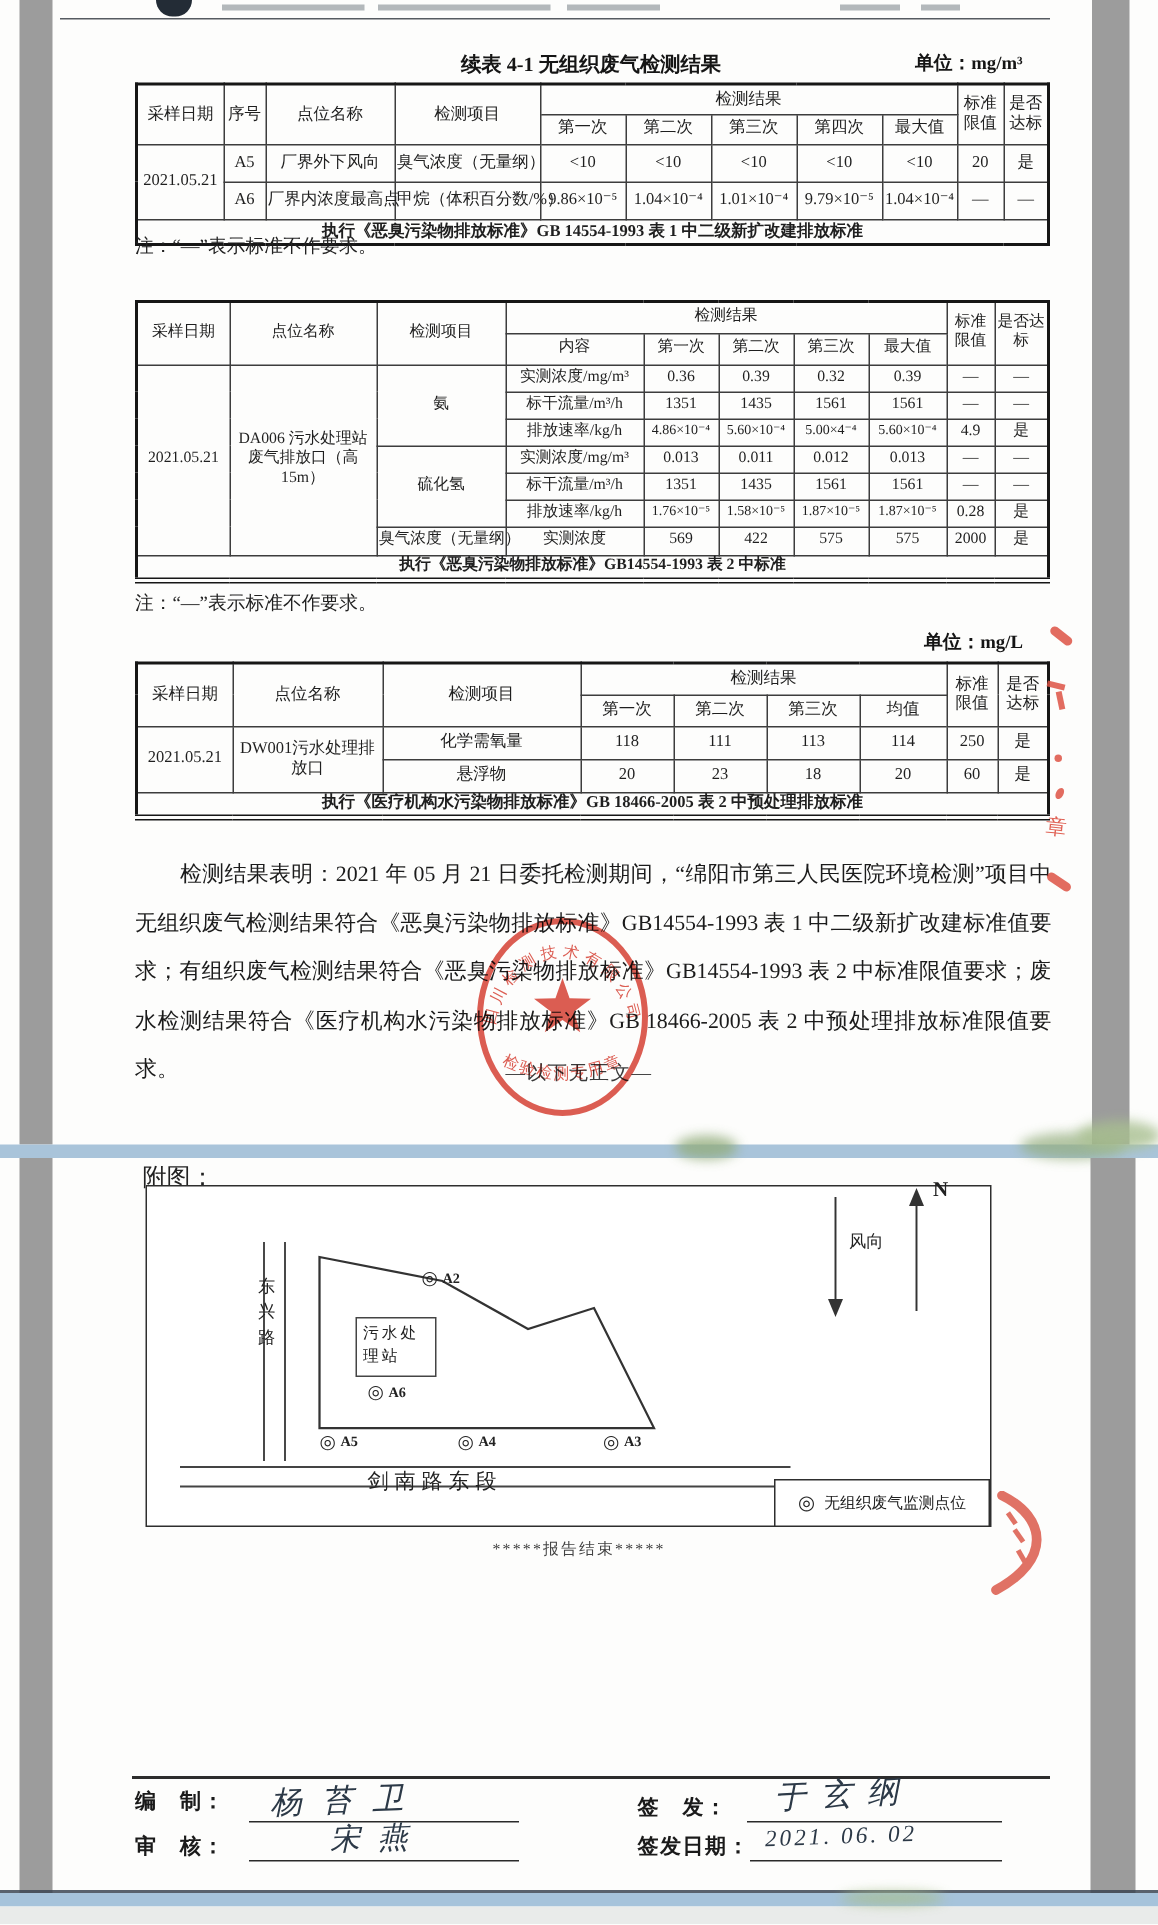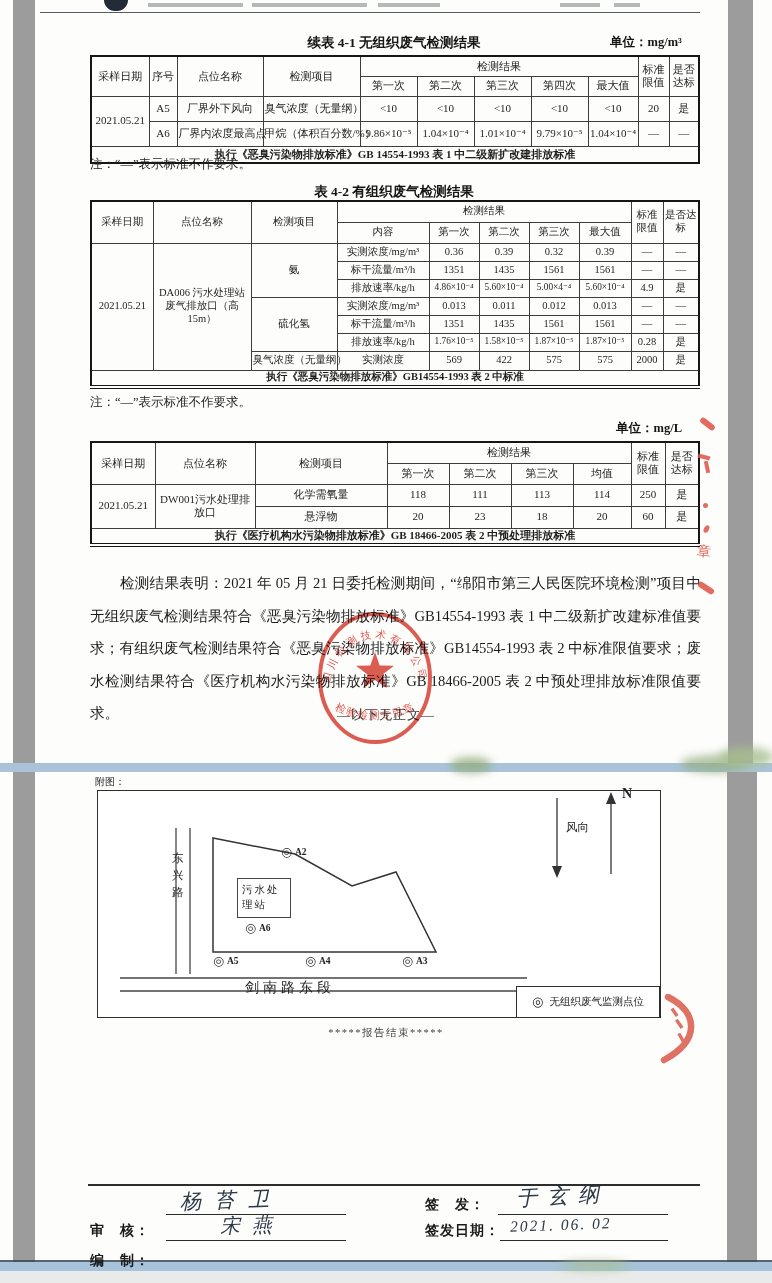--- a/index.html
+++ b/index.html
@@ -29,21 +29,21 @@
   table.t2 td{font-size:10.5px;}
   table.t2 td.exp{font-size:9.3px;}
   
   .para{position:absolute;left:90px;top:567px;width:611px;font-size:14.6px;line-height:32.6px;
         text-align:justify;text-indent:2.05em;color:#1b1b1b;}
   .nomore{position:absolute;left:0;top:706px;width:772px;text-align:center;font-size:13px;color:#3a3a3a;letter-spacing:1px;}
   .stamp{position:absolute;left:312px;top:606px;mix-blend-mode:multiply;opacity:.88;}
   .edge-red{position:absolute;background:#dd5244;opacity:.85;}
   .edge-char{position:absolute;color:#dd5244;font-size:14px;opacity:.9;}
   
-  .fig-label{position:absolute;left:95px;top:775px;font-size:10px;}
+  .fig-label{position:absolute;left:95px;top:775px;font-size:16px;}
   .fig-box{position:absolute;left:97px;top:790px;width:562px;height:226px;border:1.5px solid #2e2e2e;background:#fff;}
   .fig-svg{position:absolute;left:97px;top:790px;}
   .fig-text{position:absolute;font-size:11.5px;color:#222;}
   .station{position:absolute;left:237px;top:878px;width:54px;height:40px;border:1.2px solid #444;
            font-size:10.5px;line-height:15px;padding:3px 4px;letter-spacing:2px;box-sizing:border-box;}
   .pt{position:absolute;font-size:9.5px;color:#222;white-space:nowrap;font-weight:bold;}
   .pt .bull{font-size:12.5px;vertical-align:-1px;margin-right:3px;}
   .legend-box{position:absolute;left:516px;top:986px;width:142px;height:30px;border:1.5px solid #2e2e2e;background:#fff;
               display:flex;align-items:center;justify-content:center;gap:6px;font-size:10.5px;}
   .legend-box .bull{font-size:13px;}
@@ -143,21 +143,20 @@
       <td>—</td>
     </tr>
     <tr class="tfootrow" style="height:17px">
           <td colspan="11">执行《恶臭污染物排放标准》GB 14554-1993 表 1 中二级新扩改建排放标准</td>
         </tr>
   </tbody>
     </table>
 
   <div class="note" style="top:156px">注：“—”表示标准不作要求。</div>
 
-  <div class="tbl-title" style="top:183px">表 4-2 有组织废气检测结果</div>
 
   <table class="rpt t2 dbl" style="top:200px">
     <colgroup>
         <col style="width:62px">
         <col style="width:98px">
         <col style="width:86px">
         <col style="width:92px">
       <col style="width:50px">
         <col style="width:50px">
         <col style="width:50px">
@@ -398,21 +397,21 @@
   <div class="report-end">*****报告结束*****</div>
 
   <svg class="abs" style="left:656px;top:994px;opacity:.85" width="52" height="70" viewBox="0 0 52 70">
     <path d="M 12,3 C 42,18 45,46 8,66" stroke="#dc5a4b" stroke-width="6.5" fill="none" stroke-linecap="round"></path>
     <rect x="14" y="16" width="9" height="3.4" fill="#dc5a4b" transform="rotate(55 18 18)"></rect>
     <rect x="18" y="28" width="10" height="3.4" fill="#dc5a4b" transform="rotate(55 23 30)"></rect>
     <rect x="20" y="42" width="10" height="3.4" fill="#dc5a4b" transform="rotate(60 25 44)"></rect>
   </svg>
 
   <div class="sign-topline"></div>
-  <div class="sig-label" style="left:90px;top:1252px">编　制：</div>
+  <div class="sig-label" style="left:90px;top:1192px">编　制：</div>
   <div class="uline" style="left:166px;top:1192px;width:180px;height:22px"></div>
   <div class="hand" style="left:180px;top:1186px;font-size:21px;letter-spacing:13px;transform:rotate(-2deg)">杨苔卫</div>
   <div class="sig-label" style="left:425px;top:1196px">签　发：</div>
   <div class="uline" style="left:498px;top:1192px;width:170px;height:22px"></div>
   <div class="hand" style="left:516px;top:1182px;font-size:21px;letter-spacing:10px;transform:rotate(-3deg)">于玄纲</div>
   <div class="sig-label" style="left:90px;top:1222px">审　核：</div>
   <div class="uline" style="left:166px;top:1218px;width:180px;height:22px"></div>
   <div class="hand" style="left:220px;top:1212px;font-size:20px;letter-spacing:12px;transform:rotate(-2deg)">宋燕</div>
   <div class="sig-label" style="left:425px;top:1222px">签发日期：</div>
   <div class="uline" style="left:500px;top:1218px;width:168px;height:22px"></div>

